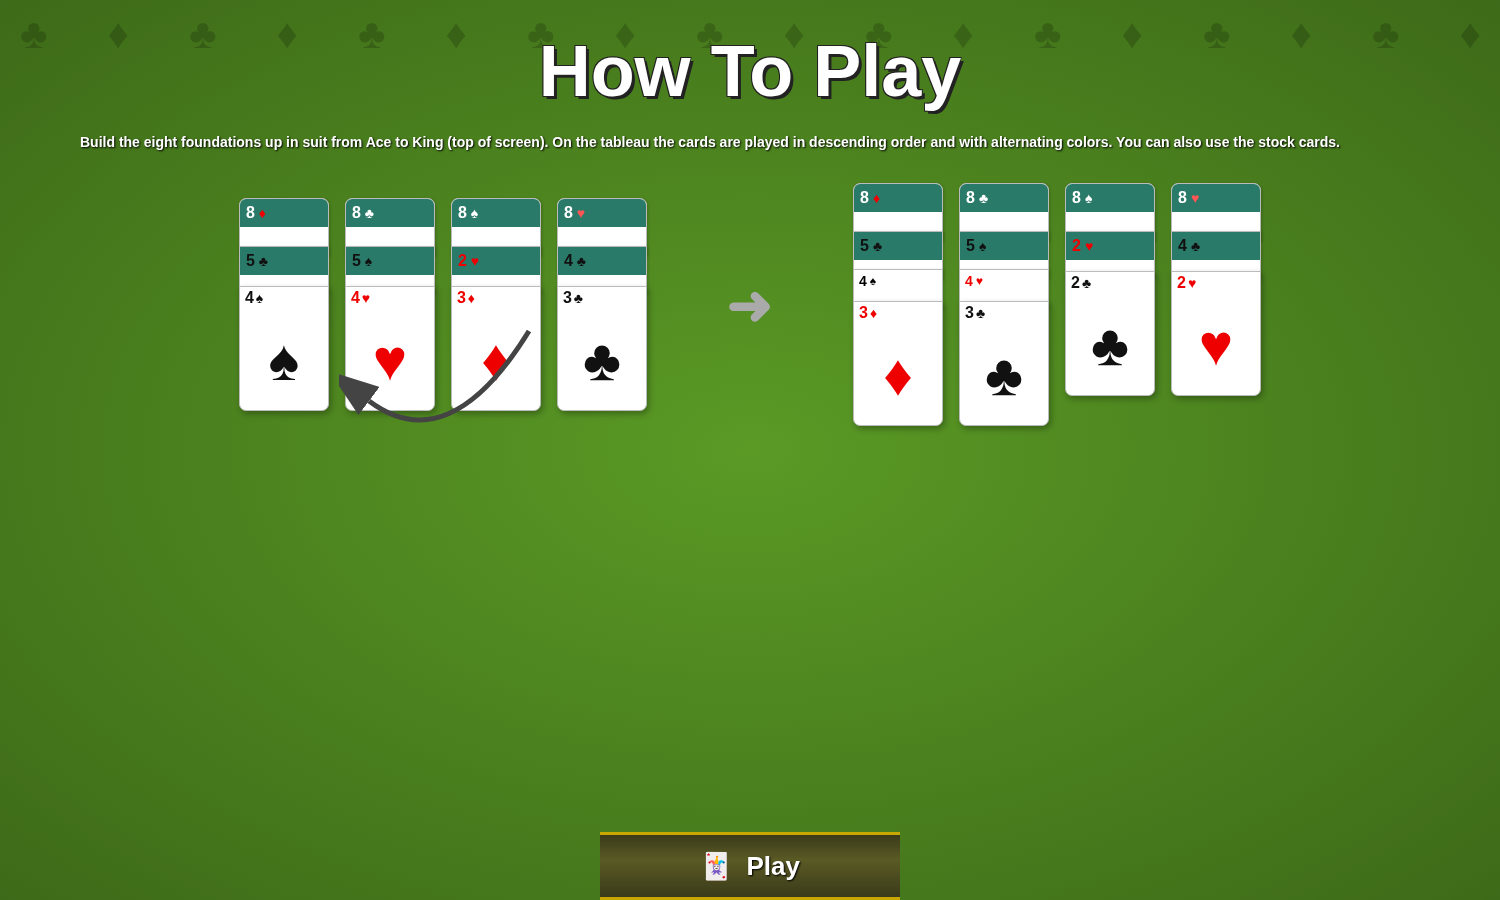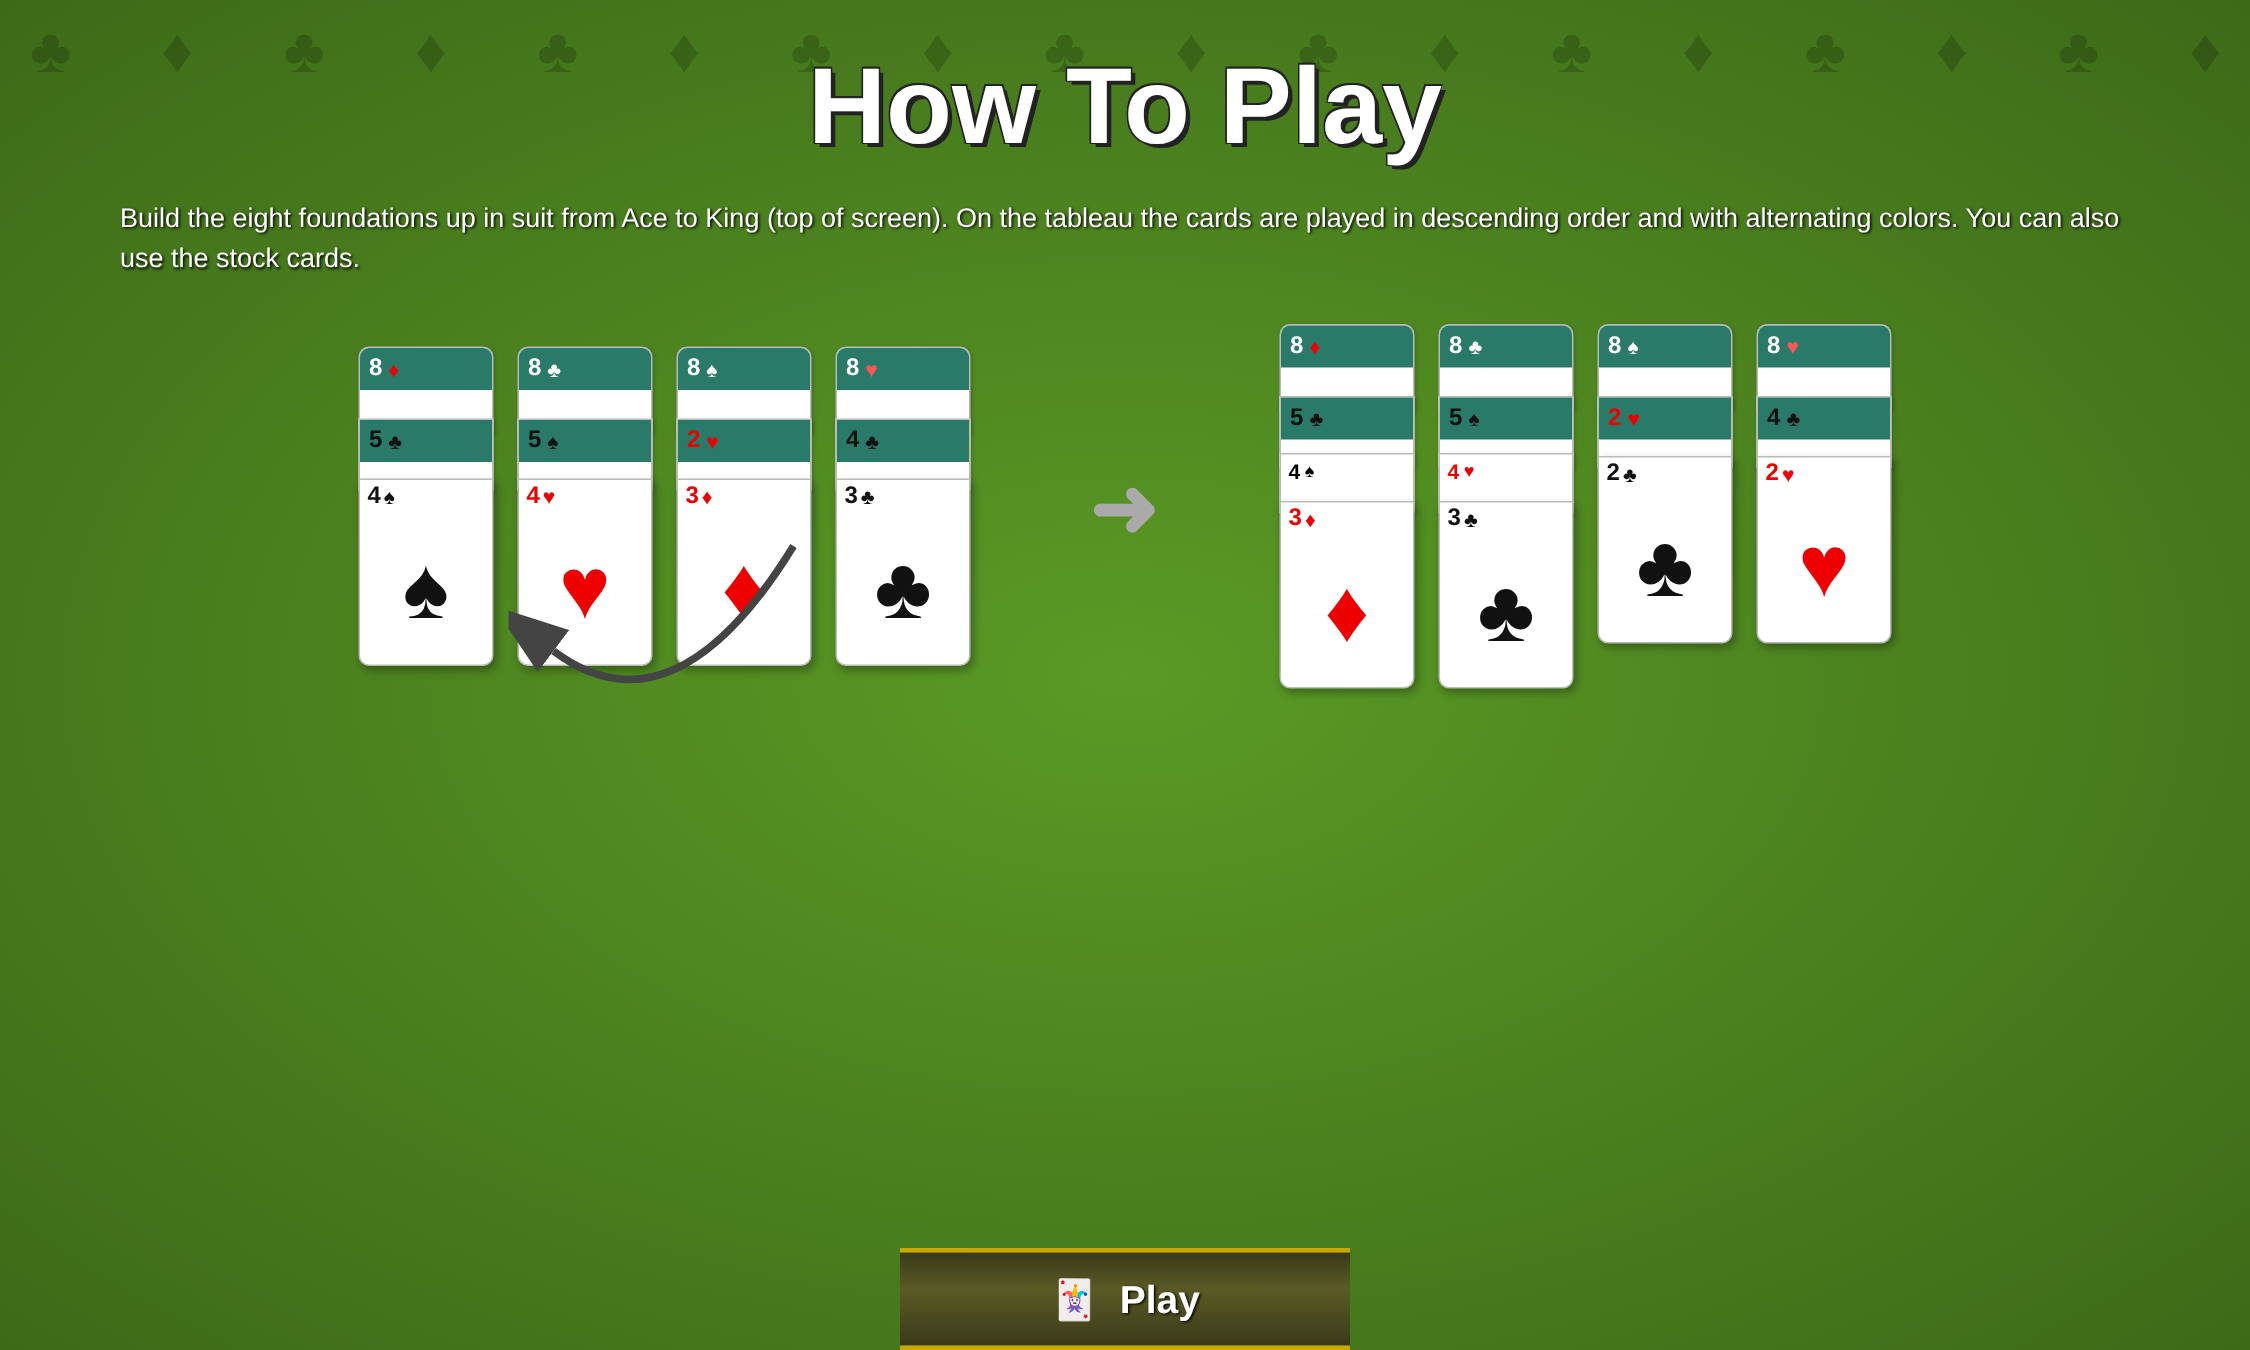--- a/index.html
+++ b/index.html
@@ -43,22 +43,22 @@
       padding-top: 30px;
       padding-bottom: 10px;
       position: relative;
       z-index: 1;
     }
 
     .description {
       position: relative;
       z-index: 1;
       margin: 10px 80px 0 80px;
-      font-size: 18px;
-      font-weight: 400;
+      font-size: 14px;
+      font-weight: 700;
       color: white;
       text-shadow: 1px 1px 2px #000;
       line-height: 1.5;
     }
 
     
     .cards-area {
       position: relative;
       z-index: 1;
       display: flex;

